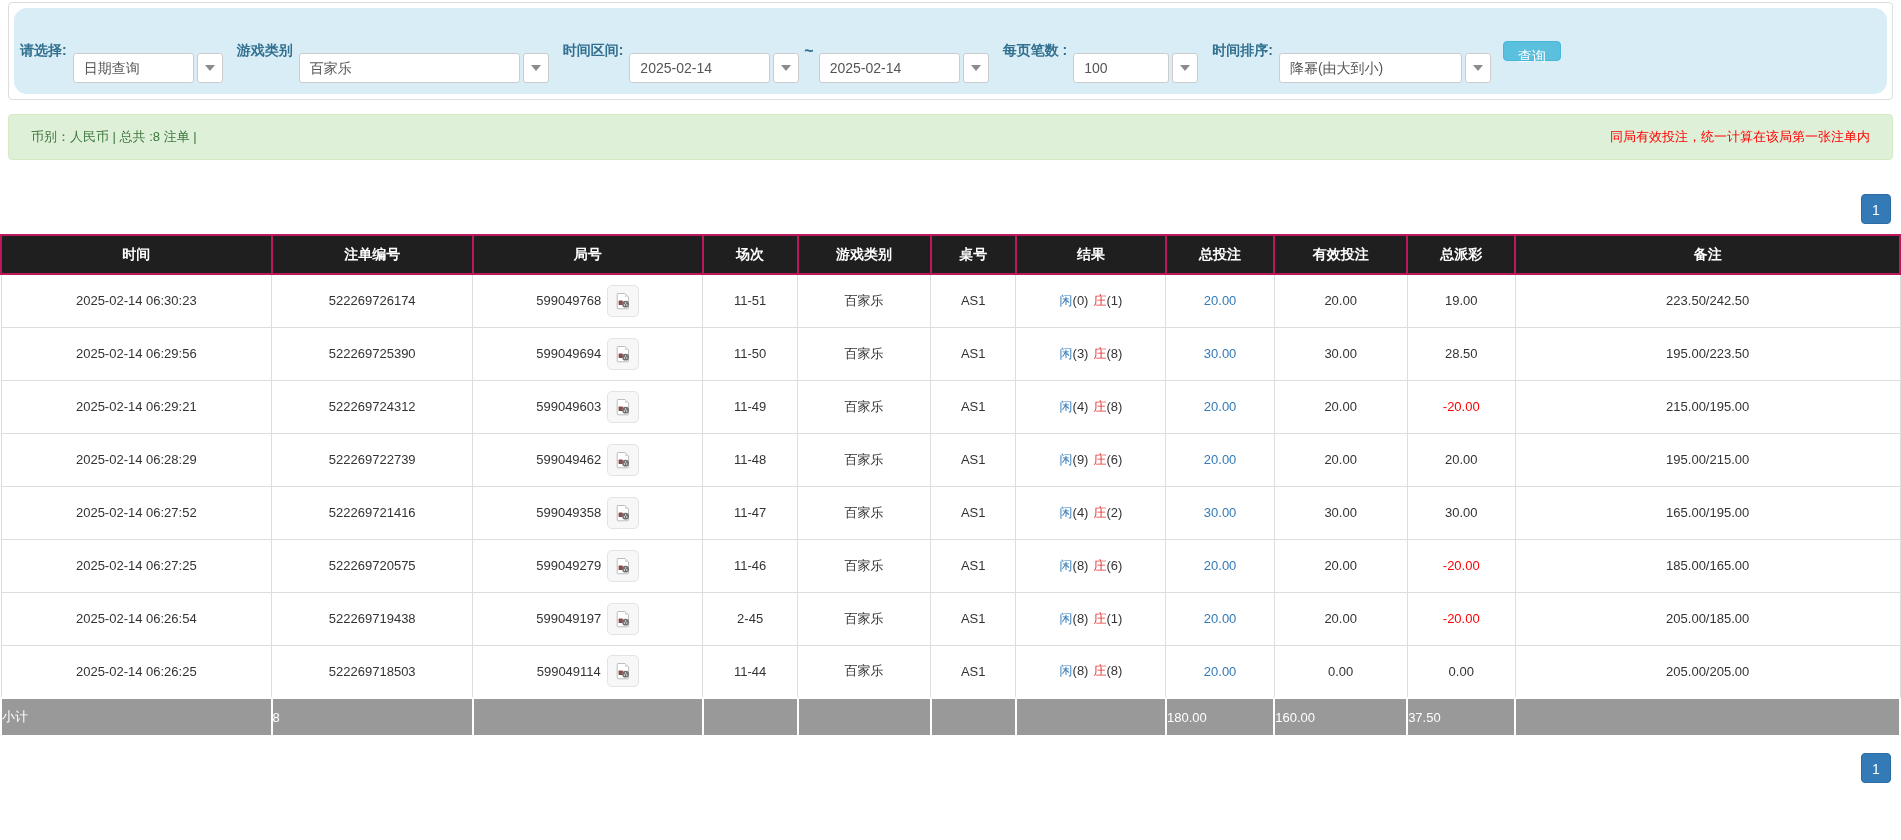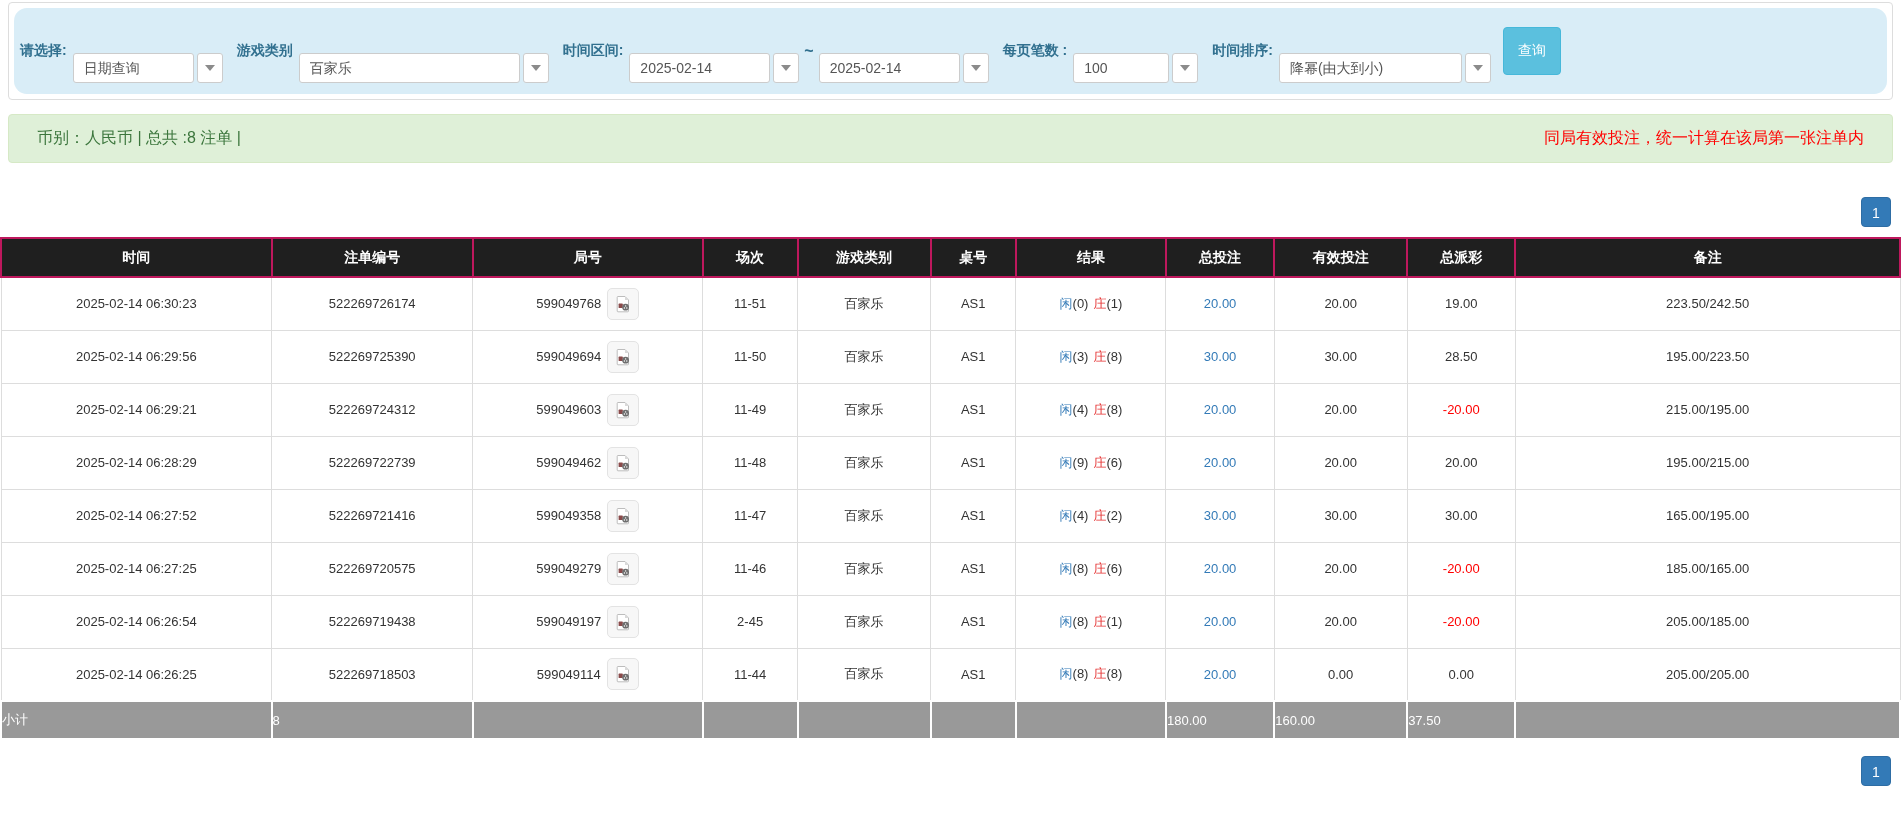--- a/index.html
+++ b/index.html
@@ -18,26 +18,26 @@
   .f-label:first-child { margin-left: 2px; }
   .combo { display: inline-flex; align-items: center; margin-top: 34px; }
   .combo-text { background: #fff; border: 1px solid #ccc; border-radius: 3px; height: 30px;
     line-height: 28px; font-size: 14px; color: #555; padding: 0 10px; white-space: nowrap; }
   .combo-btn { background: #fff; border: 1px solid #ccc; border-radius: 3px; height: 30px;
     width: 26px; margin-left: 3px; display: inline-flex; align-items: center; justify-content: center; cursor: pointer; }
   .caret { width: 0; height: 0; border-left: 5px solid transparent; border-right: 5px solid transparent;
     border-top: 6px solid #8b8b8b; }
   .tilde { color: #31708f; font-weight: bold; margin: 0 5px; }
   .btn-search { background: #5bc0de; color: #fff; border: 1px solid #46b8da; border-radius: 4px;
-    font-size: 14px; padding: 6px 14px; margin-left: 12px; height: 48px; cursor: pointer; }
+    font-size: 14px; padding: 6px 14px; margin-left: 12px; height: 20px; cursor: pointer; }
 
   
   .summary-bar { margin: 14px 8px 0 8px; background: #dff0d8; border: 1px solid #d6e9c6;
-    border-radius: 4px; padding: 13px 28px; display: flex; justify-content: space-between;
-    align-items: center; font-size: 16px; }
+    border-radius: 4px; padding: 13px 22px; display: flex; justify-content: space-between;
+    align-items: center; font-size: 13px; }
   .summary-left { color: #3c763d; }
   .summary-right { color: #ff0000; }
 
   
   .pager-top { text-align: right; padding: 34px 10px 10px 0; }
   .pager-bottom { text-align: right; padding: 16px 10px 0 0; }
   .page-btn { display: inline-block; width: 30px; height: 30px; line-height: 30px; text-align: center;
     background: #337ab7; border: 1px solid #2e6da4; border-radius: 4px; color: #fff;
     font-size: 14px; cursor: pointer; }
 

